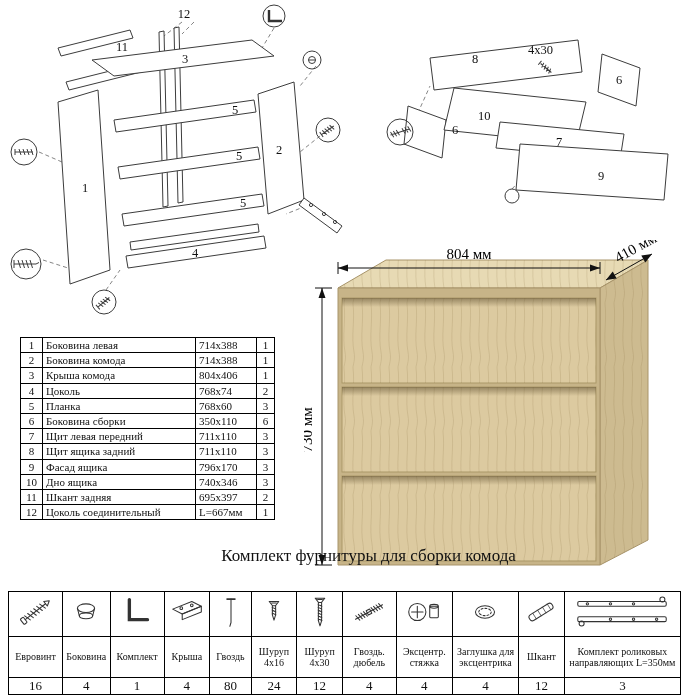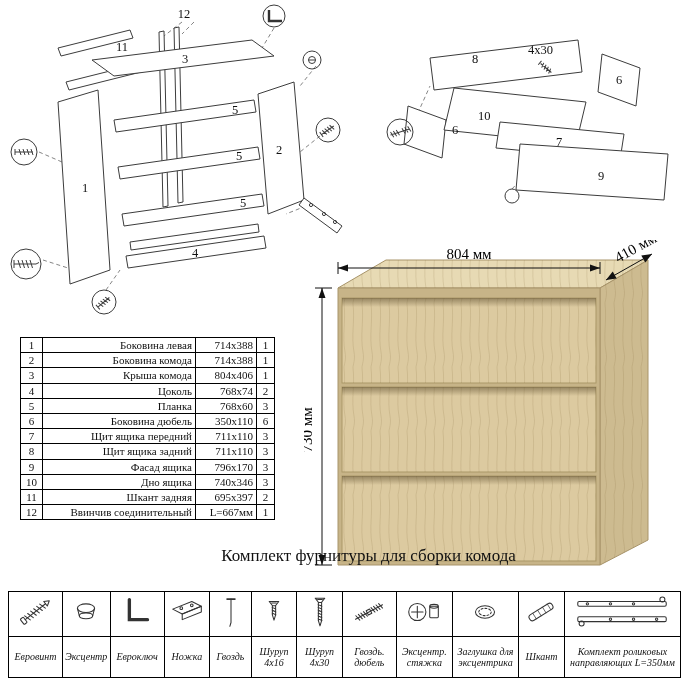--- a/index.html
+++ b/index.html
@@ -13,26 +13,26 @@
   .ln{fill:#ffffff;stroke:#3c3c3c;stroke-width:1;stroke-linejoin:round;}
   .thin{stroke:#3c3c3c;stroke-width:1;fill:none;}
   .lead{stroke:#666;stroke-width:.8;stroke-dasharray:4 3;fill:none;}
   .dim{stroke:#111;stroke-width:1;fill:none;}
   .dimhead{fill:#111;stroke:none;}
   .dimtxt{font-size:15px;fill:#000;}
 
   .parts-table{border-collapse:collapse;font-size:11px;}
   .parts-table td{border:1px solid #000;height:14.2px;padding:0 3px;line-height:1.1;white-space:nowrap;}
   .pt-num{width:15px;text-align:center;}
-  .pt-name{width:146px;text-align:right;}
-  .pt-size{width:54px;text-align:right;}
+  .pt-name{width:146px;}
+  .pt-size{width:54px;}
   .pt-qty{width:11px;text-align:center;}
 
   .hw-title{position:absolute;left:0;top:546px;width:689px;text-align:center;font-size:17px;padding-left:24px;}
-  .hw-table{position:absolute;left:8px;top:591px;width:673px;border-collapse:collapse;table-layout:fixed;font-style:italic;}
+  .hw-table{position:absolute;left:8px;top:591px;width:673px;border-collapse:collapse;table-layout:fixed;}
   .hw-table td{border:1px solid #000;text-align:center;vertical-align:middle;padding:0;}
   .hw-icon-cell{height:44px;}
   .hw-name-cell{height:38px;font-size:10px;line-height:1.12;padding:1px 2px !important;}
   .hw-qty-cell{height:16px;font-size:13px;}
   .hw-ic{stroke:#333;fill:none;stroke-width:1.1;stroke-linejoin:round;stroke-linecap:round;}
 </style>
 </head>
 <body>
 
 <svg class="abs" style="left:6px;top:2px" width="344" height="332" viewBox="0 0 344 332">
@@ -191,27 +191,27 @@
         <td class="pt-qty">2</td>
       </tr>
     <tr>
         <td class="pt-num">5</td>
         <td class="pt-name">Планка</td>
         <td class="pt-size">768x60</td>
         <td class="pt-qty">3</td>
       </tr>
     <tr>
         <td class="pt-num">6</td>
-        <td class="pt-name">Боковина дюбель</td>
+        <td class="pt-name">Боковина сборки</td>
         <td class="pt-size">350x110</td>
         <td class="pt-qty">6</td>
       </tr>
     <tr>
         <td class="pt-num">7</td>
-        <td class="pt-name">Щит ящика передний</td>
+        <td class="pt-name">Щит левая передний</td>
         <td class="pt-size">711x110</td>
         <td class="pt-qty">3</td>
       </tr>
     <tr>
         <td class="pt-num">8</td>
         <td class="pt-name">Щит ящика задний</td>
         <td class="pt-size">711x110</td>
         <td class="pt-qty">3</td>
       </tr>
     <tr>
@@ -227,21 +227,21 @@
         <td class="pt-qty">3</td>
       </tr>
     <tr>
         <td class="pt-num">11</td>
         <td class="pt-name">Шкант задняя</td>
         <td class="pt-size">695x397</td>
         <td class="pt-qty">2</td>
       </tr>
     <tr>
         <td class="pt-num">12</td>
-        <td class="pt-name">Ввинчив соединительный</td>
+        <td class="pt-name">Цоколь соединительный</td>
         <td class="pt-size">L=667мм</td>
         <td class="pt-qty">1</td>
       </tr>
   </tbody>
 </table>
 
 <svg class="abs" style="left:304px;top:240px" width="384" height="345" viewBox="0 0 384 345">
   <defs>
     <linearGradient id="groove" x1="0" y1="0" x2="0" y2="1">
       <stop offset="0" stop-color="rgba(92,76,44,0.55)"></stop>
@@ -424,26 +424,40 @@
             <circle cx="10" cy="32" r="2.6"></circle>
             <circle cx="40" cy="27.5" r="1.2"></circle>
               <circle cx="64" cy="27.5" r="1.2"></circle>
               <circle cx="88" cy="27.5" r="1.2"></circle>
           </g>
         </svg>
       </td>
     </tr>
     <tr>
       <td class="hw-name-cell">Евровинт</td>
-      <td class="hw-name-cell">Эксцентр</td>
-      <td class="hw-name-cell">Евроключ</td>
-      <td class="hw-name-cell">Ножка</td>
+      <td class="hw-name-cell">Боковина</td>
+      <td class="hw-name-cell">Комплект</td>
+      <td class="hw-name-cell">Крыша</td>
       <td class="hw-name-cell">Гвоздь</td>
       <td class="hw-name-cell">Шуруп 4x16</td>
       <td class="hw-name-cell">Шуруп 4x30</td>
       <td class="hw-name-cell">Гвоздь. дюбель</td>
       <td class="hw-name-cell">Эксцентр. стяжка</td>
       <td class="hw-name-cell">Заглушка для эксцентрика</td>
       <td class="hw-name-cell">Шкант</td>
       <td class="hw-name-cell">Комплект роликовых направляющих L=350мм</td>
     </tr>
+    <tr>
+      <td class="hw-qty-cell">16</td>
+      <td class="hw-qty-cell">4</td>
+      <td class="hw-qty-cell">1</td>
+      <td class="hw-qty-cell">4</td>
+      <td class="hw-qty-cell">80</td>
+      <td class="hw-qty-cell">24</td>
+      <td class="hw-qty-cell">12</td>
+      <td class="hw-qty-cell">4</td>
+      <td class="hw-qty-cell">4</td>
+      <td class="hw-qty-cell">4</td>
+      <td class="hw-qty-cell">12</td>
+      <td class="hw-qty-cell">3</td>
+    </tr>
   </tbody>
 </table>
 
 </body></html>

